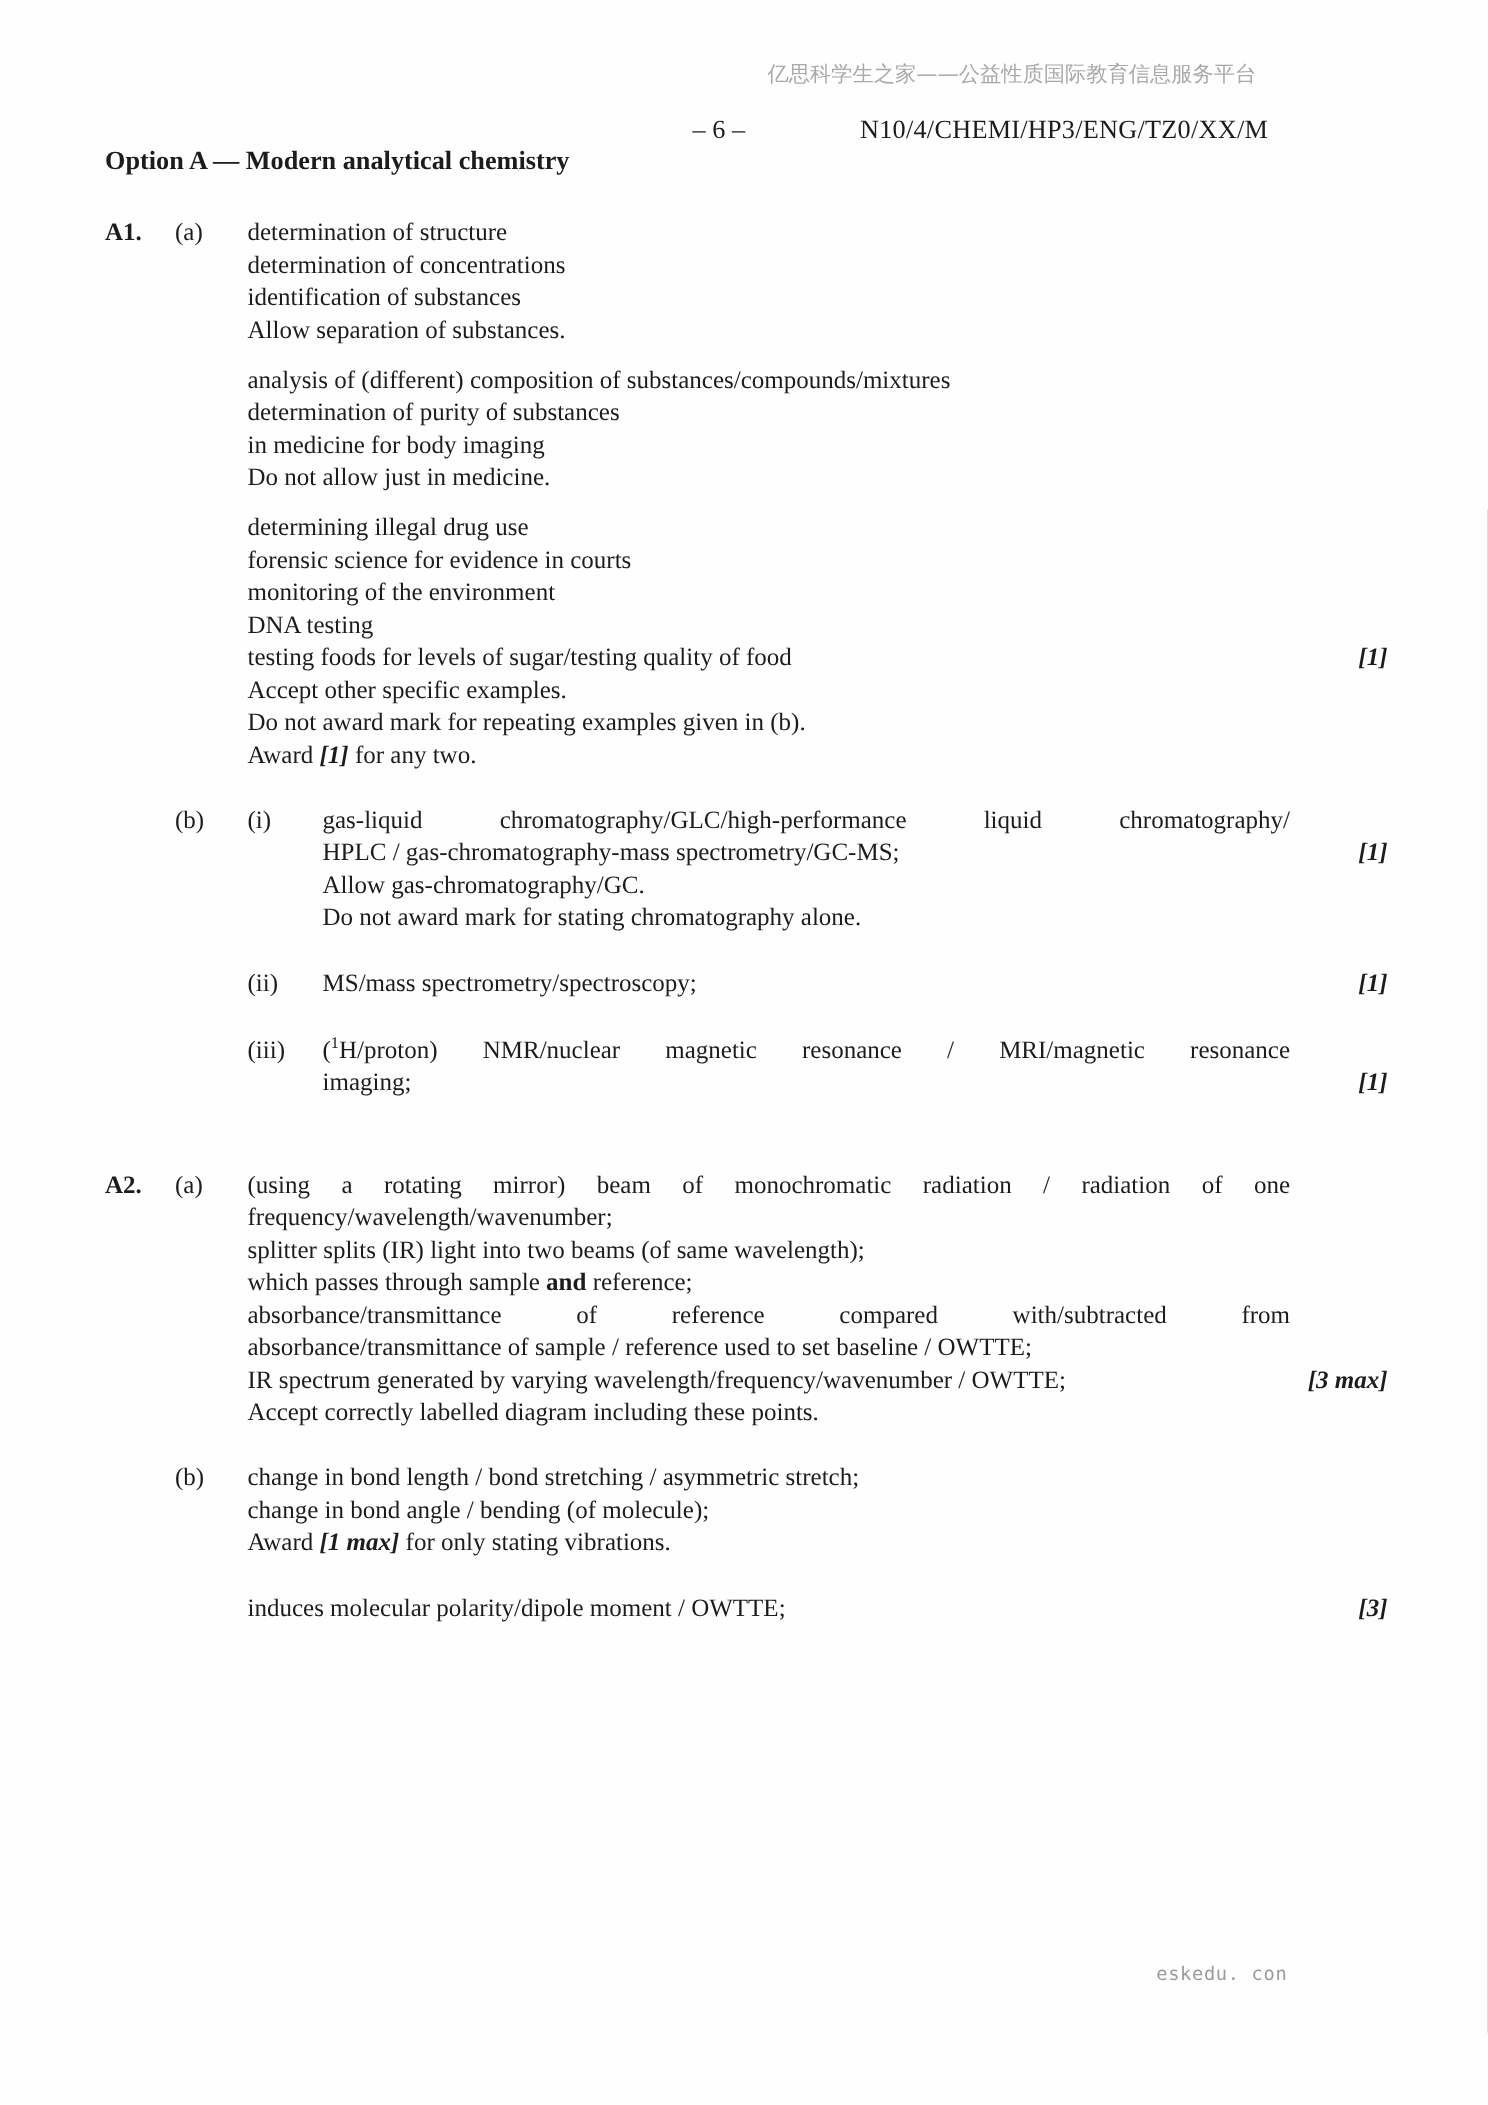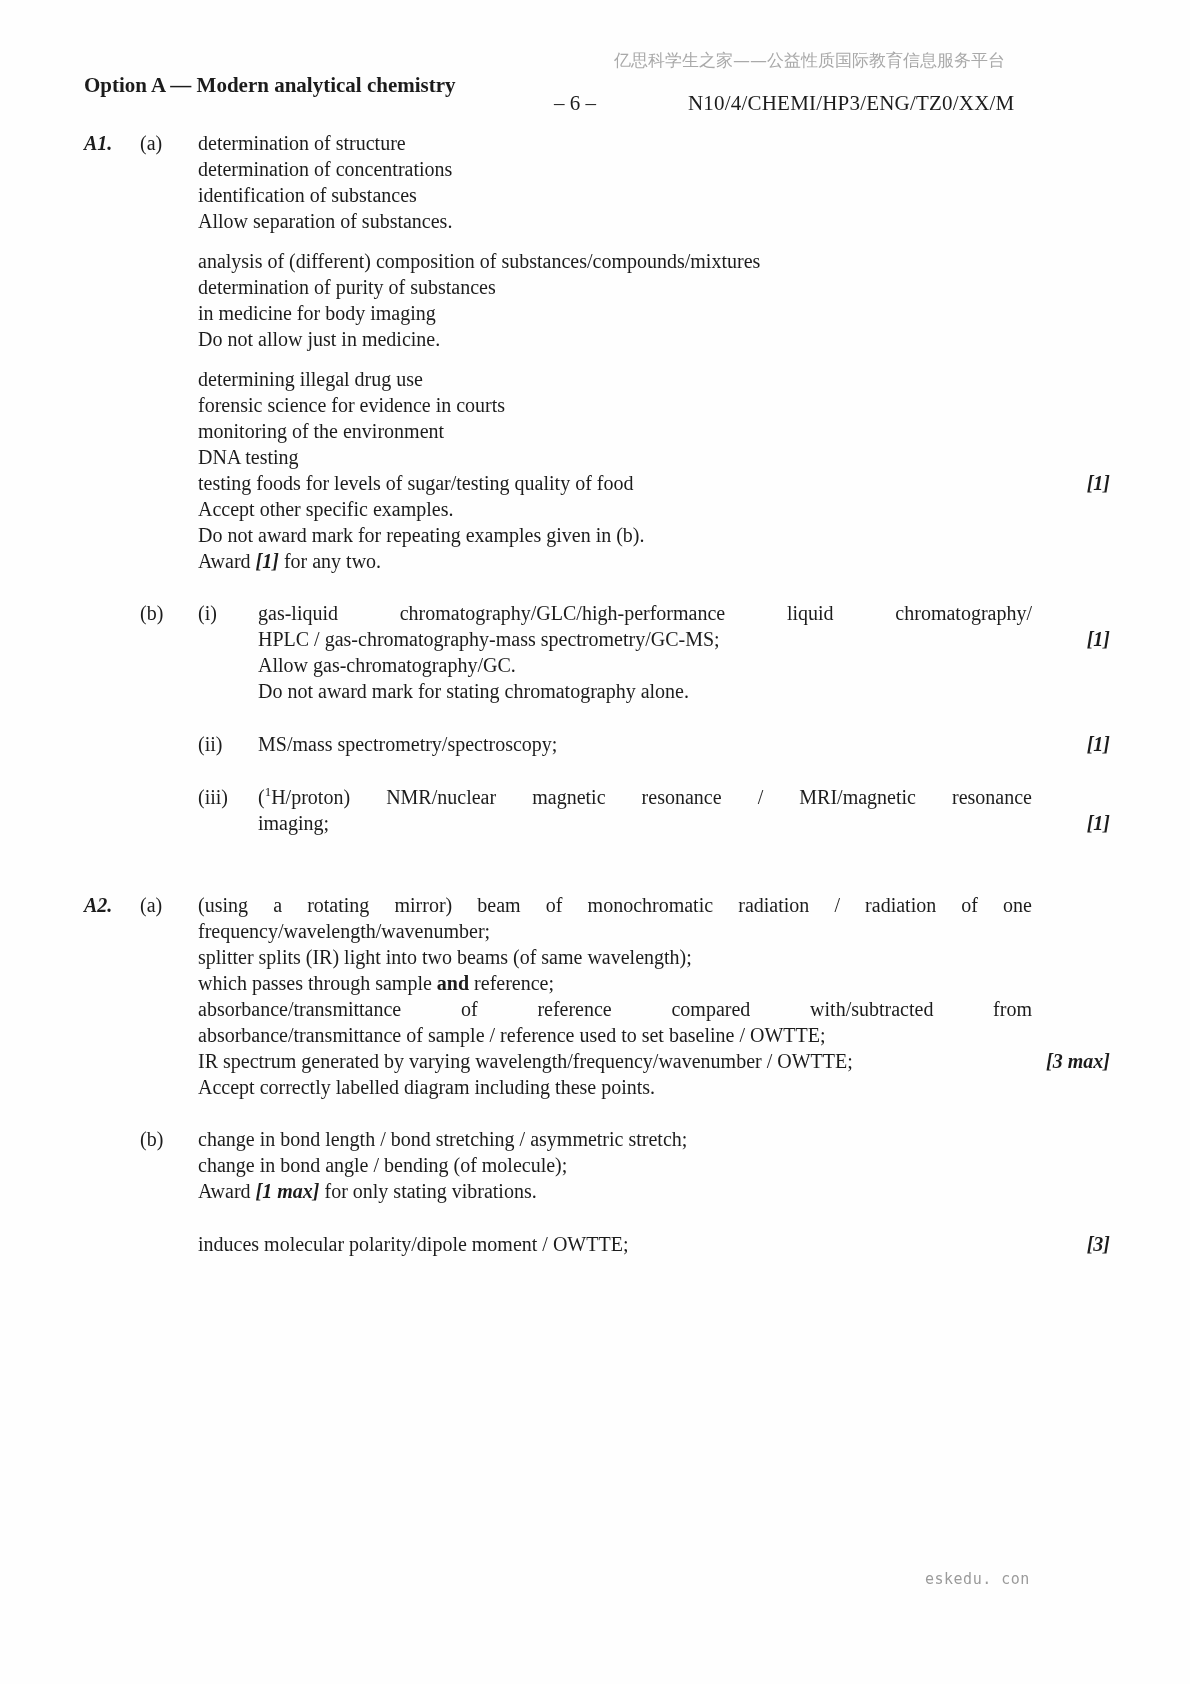--- a/index.html
+++ b/index.html
@@ -32,25 +32,25 @@
     font-size:21px; letter-spacing:0.2px;
   }
   
   .wm-bottom {
     position:absolute; left:925px; top:1566px;
     color:#9b9b9b;
     font-family:"DejaVu Sans Mono", monospace;
     font-size:15px; letter-spacing:0.5px;text-align:right;
   }
   
-  .doc { padding:72px 80px 0 84px; }
+  .doc { padding:115px 80px 0 84px; }
   .sec-title { font-weight:bold; font-size:21px; margin:0 0 32px 0; }
   .question + .question { margin-top:56px; }
   .qrow { display:flex; align-items:flex-start; }
-  .qlabel { width:56px; flex:0 0 56px; font-weight:bold;font-style:italic; }
+  .qlabel { width:56px; flex:0 0 56px; font-weight:bold; }
   .parts { flex:1 1 auto; }
   .prow { display:flex; align-items:flex-start; }
   .prow + .prow { margin-top:26px; }
   .plabel { width:58px; flex:0 0 58px; }
   .pcontent { width:912px; flex:0 0 912px; }
   .block.sep-sm { margin-top:14px; }
   .block.sep-lg { margin-top:27px; }
   .has-sub { display:flex; align-items:flex-start; }
   .slabel { width:60px; flex:0 0 60px; }
   .slines { width:852px; flex:0 0 852px; }

